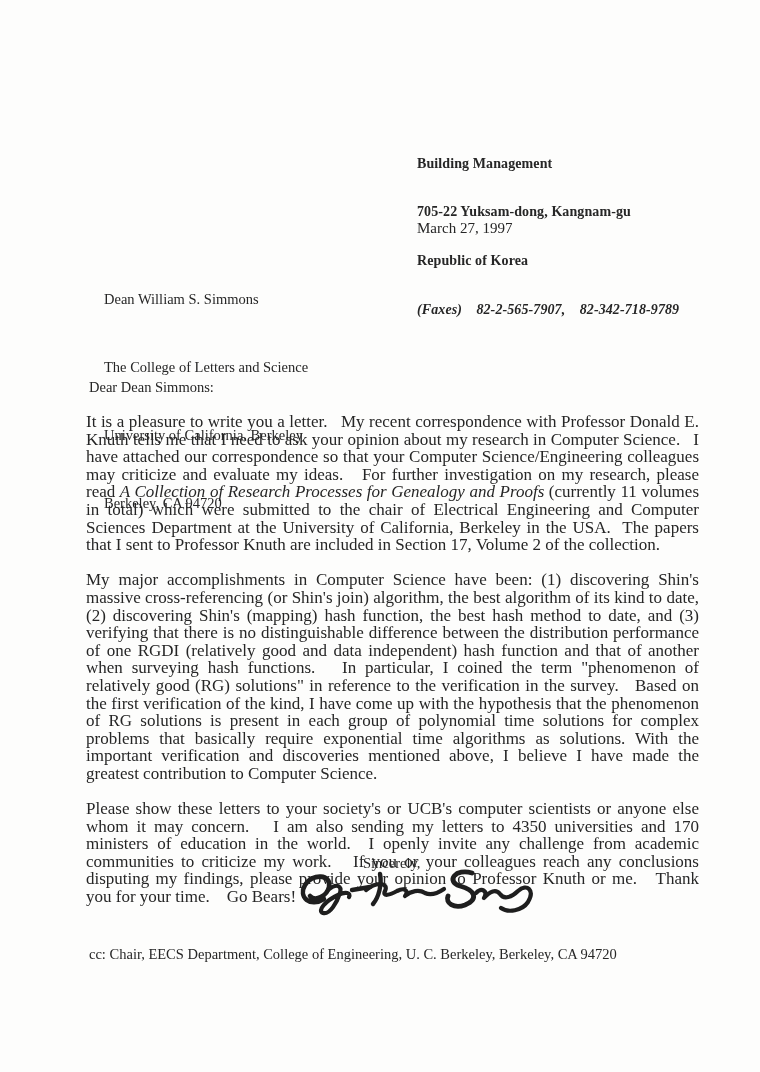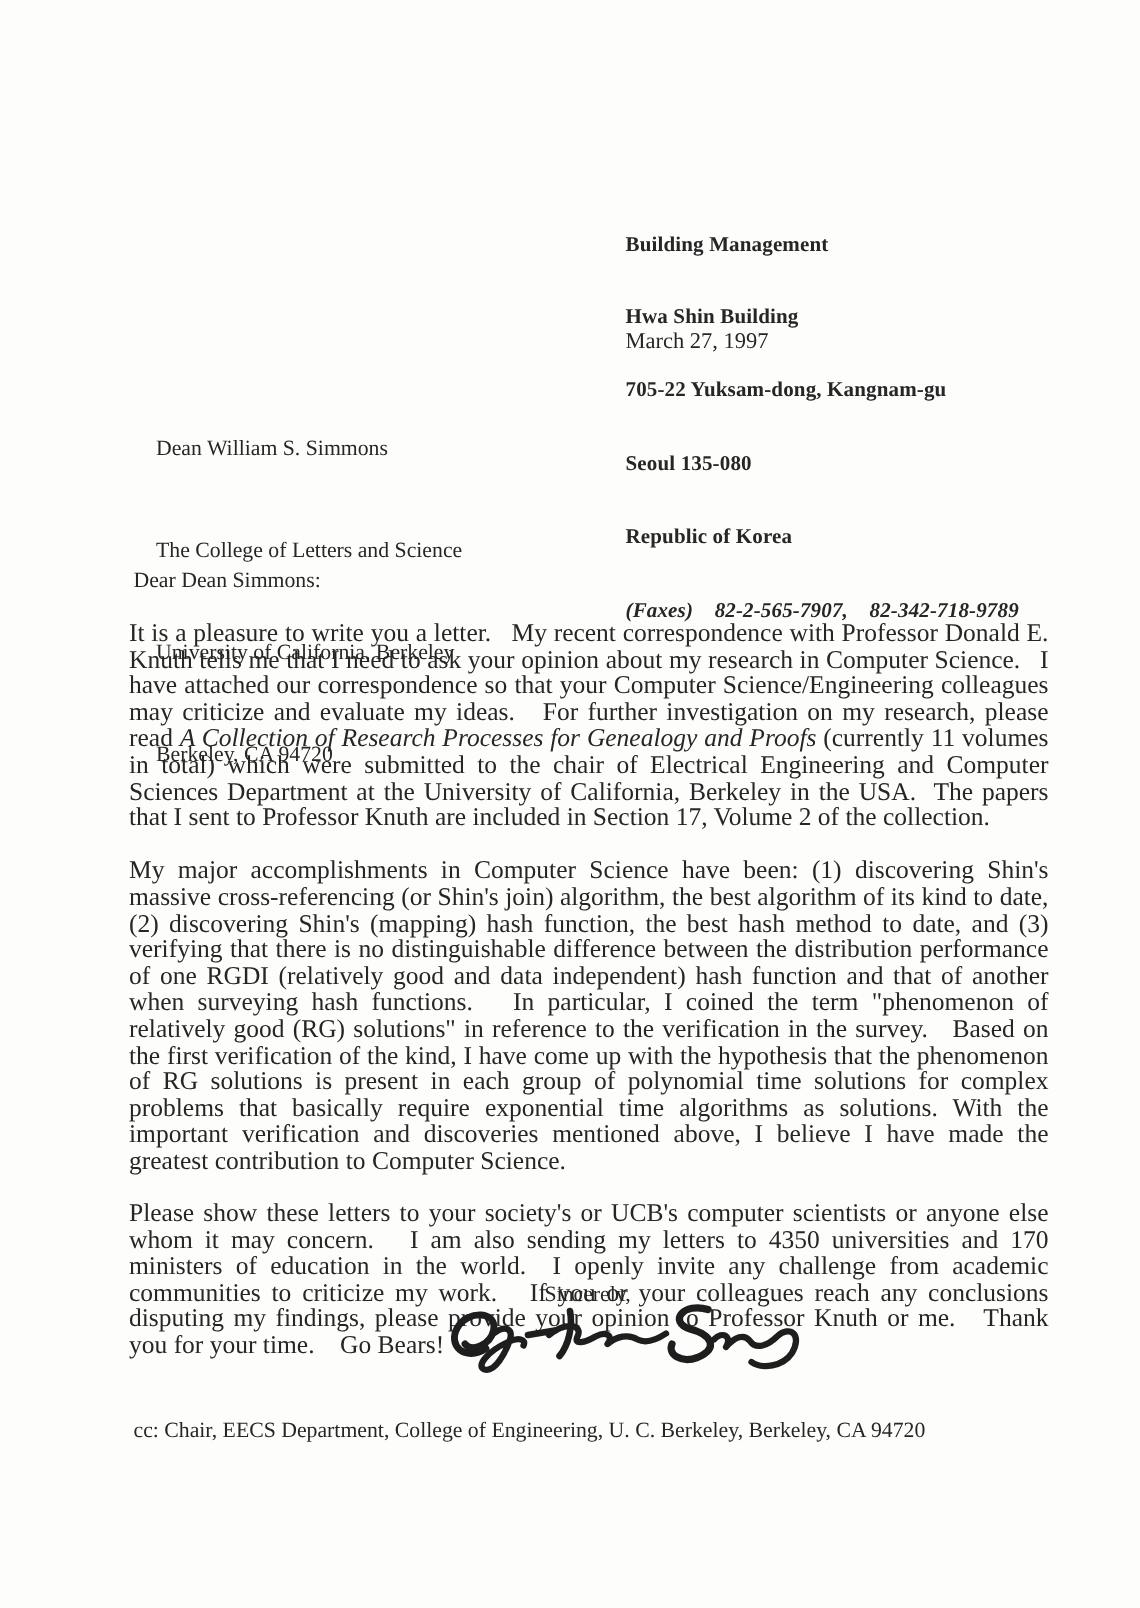--- a/index.html
+++ b/index.html
@@ -89,23 +89,21 @@
     white-space: pre;
   }
 </style>
 </head>
 <body>
 
 <div class="page">
 
   <div class="abs letterhead">
     <div>Building Management</div>
-    <div>Hwa Shin Building</div>
     <div>705-22 Yuksam-dong, Kangnam-gu</div>
-    <div>Seoul 135-080</div>
     <div>Republic of Korea</div>
     <div class="fax-line">(Faxes)    82-2-565-7907,    82-342-718-9789</div>
   </div>
 
   <div class="abs date-line">March 27, 1997</div>
 
   <div class="abs recipient">
     <div>Dean William S. Simmons</div>
     <div>The College of Letters and Science</div>
     <div>University of California, Berkeley</div>

